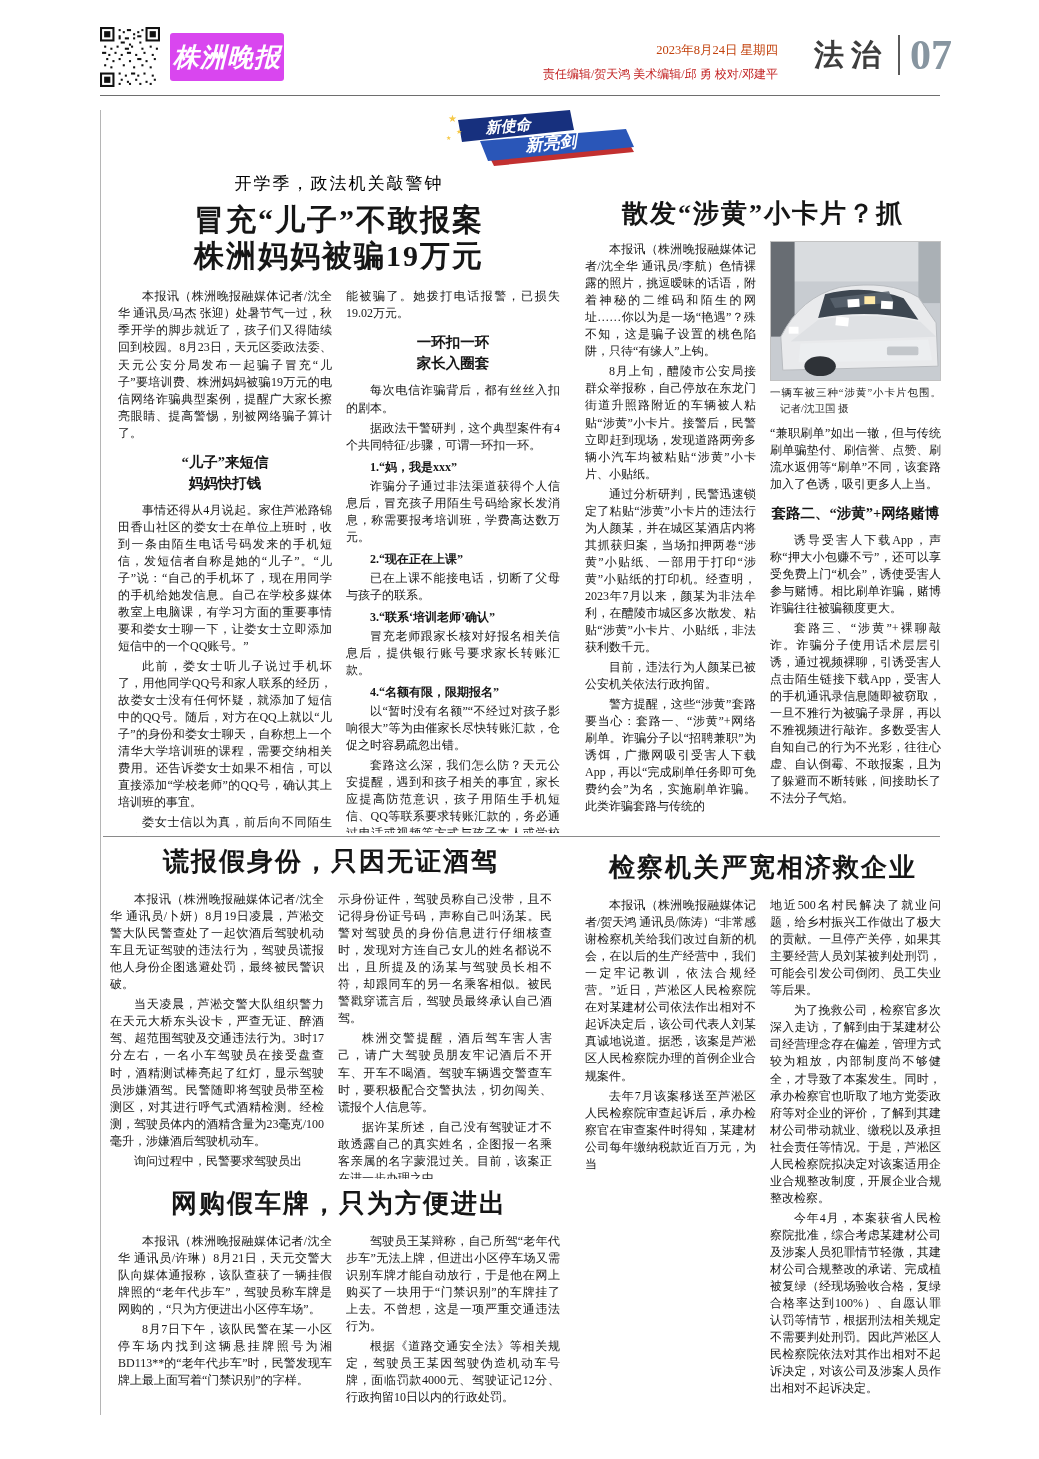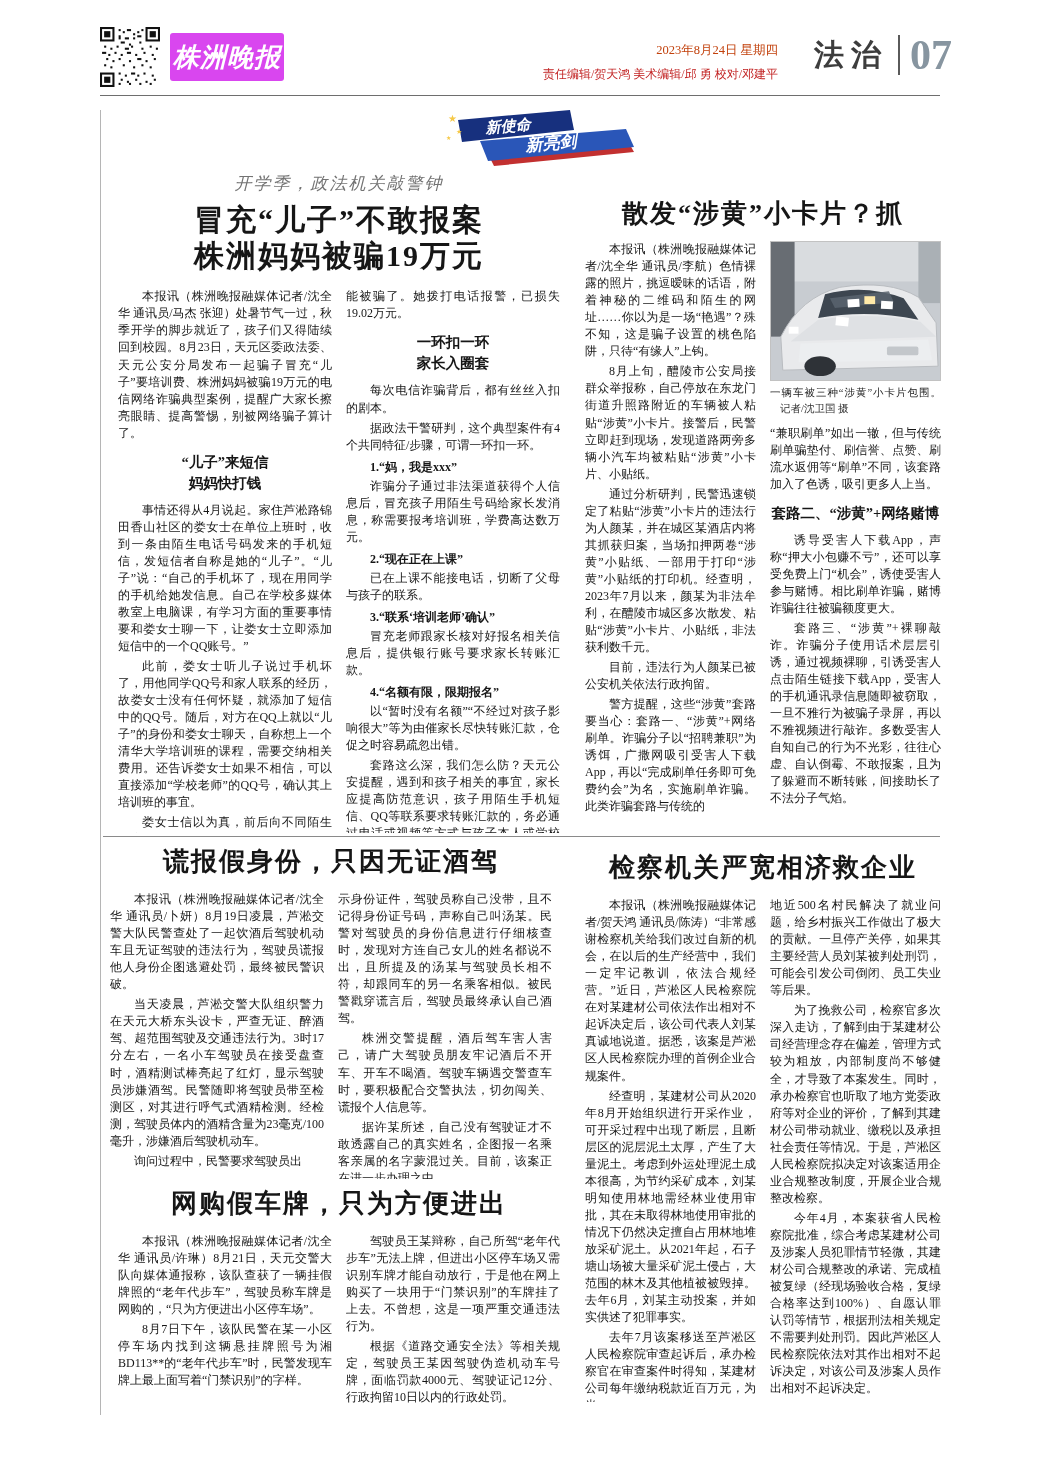--- a/index.html
+++ b/index.html
@@ -20,21 +20,21 @@
   .vbar{width:2px;height:40px;background:#5a5a5a;}
   .page-no{font-size:42px;font-weight:bold;color:#8795a0;line-height:1;}
   .header-rule{left:100px;top:95px;width:840px;height:1px;background:#6e6e6e;}
   .left-rule{left:100px;top:110px;width:1px;height:1305px;background:#b5b5b5;}
   .mid-rule{left:103px;top:836px;width:837px;height:1px;background:#8a8a8a;}
 
   .ribbon{left:442px;top:108px;width:200px;height:62px;}
 
   
   .article{line-height:1.2;}
-  .kicker{font-size:17px;text-align:center;letter-spacing:2px;margin:0 0 8px;color:#737373;font-style:italic;}
+  .kicker{font-size:17px;text-align:center;letter-spacing:2px;margin:0 0 8px;color:#000000;}
   .headline-lg{font-size:30px;font-weight:bold;text-align:center;line-height:1.2;letter-spacing:2px;margin:0;}
   .headline-md{font-size:26px;font-weight:bold;text-align:center;letter-spacing:2px;margin:0;}
   .cols{display:flex;gap:14px;margin-top:14px;}
   .col{width:calc(50% - 7px);font-size:12px;line-height:1.42;overflow:hidden;text-align:justify;}
   .col p{margin:0 0 3px;}
   .para{text-indent:2em;}
   .cont{text-indent:0;}
   .subhead{text-align:center;font-weight:bold;font-size:14.5px;line-height:1.45;margin:10px 0 8px !important;
            white-space:pre-line;text-indent:0;}
   .num{font-weight:bold;text-indent:2em;margin:5px 0 2px !important;}
@@ -264,21 +264,20 @@
           <p class="para">根据《道路交通安全法》等相关规定，驾驶员王某因驾驶伪造机动车号牌，面临罚款4000元、驾驶证记12分、行政拘留10日以内的行政处罚。</p>
         </div>
     </div>
   </div>
 
   <div class="abs article" id="a5">
     <h1 class="headline-md">检察机关严宽相济救企业</h1>
     <div class="cols">
       <div class="col">
           <p class="para">本报讯（株洲晚报融媒体记者/贺天鸿 通讯员/陈涛）“非常感谢检察机关给我们改过自新的机会，在以后的生产经营中，我们一定牢记教训，依法合规经营。”近日，芦淞区人民检察院在对某建材公司依法作出相对不起诉决定后，该公司代表人刘某真诚地说道。据悉，该案是芦淞区人民检察院办理的首例企业合规案件。</p>
-          <p class="para">经查明，某建材公司从2020年8月开始组织进行开采作业，可开采过程中出现了断层，且断层区的泥层泥土太厚，产生了大量泥土。考虑到外运处理泥土成本很高，为节约采矿成本，刘某明知使用林地需经林业使用审批，其在未取得林地使用审批的情况下仍然决定擅自占用林地堆放采矿泥土。从2021年起，石子塘山场被大量采矿泥土侵占，大范围的林木及其他植被被毁掉。去年6月，刘某主动投案，并如实供述了犯罪事实。</p>
           <p class="para">去年7月该案移送至芦淞区人民检察院审查起诉后，承办检察官在审查案件时得知，某建材公司每年缴纳税款近百万元，为当</p>
         </div>
       <div class="col">
           <p class="cont">地近500名村民解决了就业问题，给乡村振兴工作做出了极大的贡献。一旦停产关停，如果其主要经营人员刘某被判处刑罚，可能会引发公司倒闭、员工失业等后果。</p>
           <p class="para">为了挽救公司，检察官多次深入走访，了解到由于某建材公司经营理念存在偏差，管理方式较为粗放，内部制度尚不够健全，才导致了本案发生。同时，承办检察官也听取了地方党委政府等对企业的评价，了解到其建材公司带动就业、缴税以及承担社会责任等情况。于是，芦淞区人民检察院拟决定对该案适用企业合规整改制度，开展企业合规整改检察。</p>
           <p class="para">今年4月，本案获省人民检察院批准，综合考虑某建材公司及涉案人员犯罪情节轻微，其建材公司合规整改的承诺、完成植被复绿（经现场验收合格，复绿合格率达到100%）、自愿认罪认罚等情节，根据刑法相关规定不需要判处刑罚。因此芦淞区人民检察院依法对其作出相对不起诉决定，对该公司及涉案人员作出相对不起诉决定。</p>
         </div>
     </div>
   </div>
 

